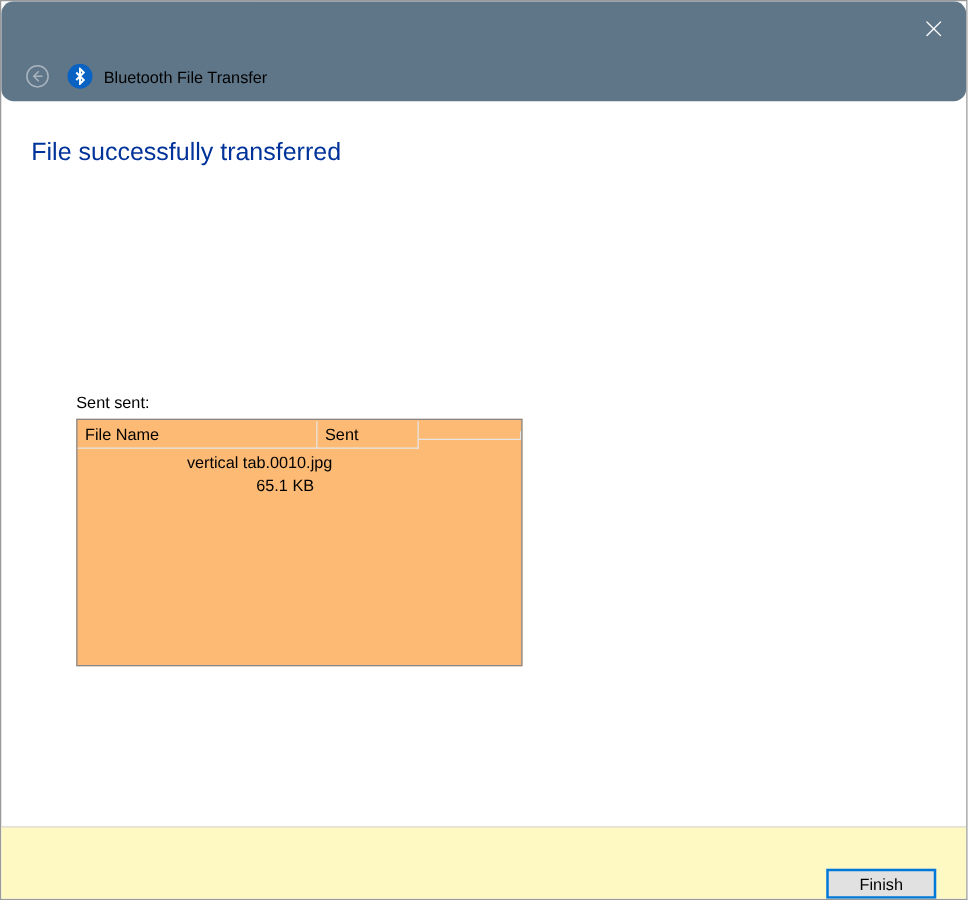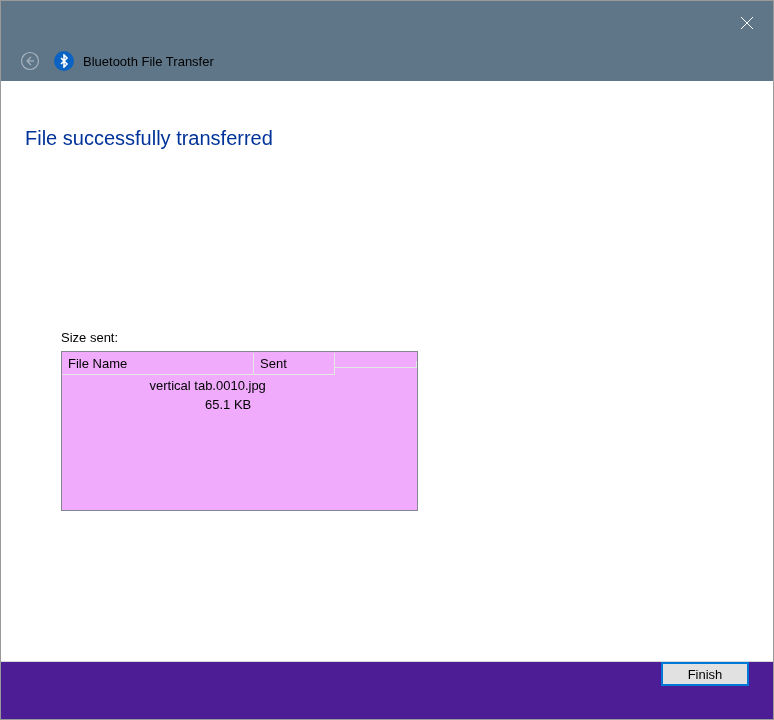--- a/index.html
+++ b/index.html
@@ -13,20 +13,21 @@
       width: 774px;
       height: 720px;
       overflow: hidden;
       border: 1px solid #999;
     }
     .titlebar {
       background: #5f7689;
       height: 80px;
       position: relative;
       color: #fff;
+      border-radius: 10px;
     }
     .titlebar-close {
       position: absolute;
       top: 8px;
       right: 3px;
       width: 46px;
       height: 28px;
       display: flex;
       align-items: center;
       justify-content: center;
@@ -71,21 +72,21 @@
       stroke: #fff;
       stroke-width: 1.6;
       fill: none;
     }
     .titlebar-title {
       color: #000;
       font-size: 13px;
       margin-left: 3px;
     }
     .content {
-      padding: 46px 38px 0 24px;
+      padding: 30px 38px 0 24px;
       height: 580px;
     }
     .page-heading {
       color: #003399;
       font-size: 20px;
       font-weight: 400;
       margin-bottom: 180px;
     }
     .info-block {
       font-size: 13px;
@@ -98,22 +99,22 @@
     }
     .sent-to-label {
       width: 176px;
     }
     .files-sent-label {
       margin-bottom: 6px;
     }
     .files-table-wrap {
       border: 1px solid #828790;
       width: 357px;
-      height: 160px;
-      background: #f0abfc;
+      height: 198px;
+      background: #fdba74;
       overflow: hidden;
     }
     .ft-header {
       display: flex;
       font-size: 13px;
       height: 24px;
       align-items: center;
     }
     .ft-header .col {
       padding: 3px 6px;
@@ -129,24 +130,24 @@
     }
     .ft-row .col {
       padding: 2px 6px;
     }
     .col-name { width: 192px; }
     .col-size { width: 81px; }
     .col-rest { flex: 1; }
     .footer {
       height: 58px;
       border-top: 1px solid #d8d8d8;
-      background: #4c1d95;
+      background: #fef9c3;
       display: flex;
       justify-content: flex-end;
-      align-items: flex-start;
+      align-items: flex-end;
       padding-right: 24px;
     }
     .finish-btn {
       width: 88px;
       height: 24px;
       font-size: 13px;
       font-family: inherit;
       background: #e1e1e1;
       border: 2px solid #0078d7;
       cursor: pointer;
@@ -176,21 +177,21 @@
       </svg>
     </div>
     <span class="titlebar-title">Bluetooth File Transfer</span>
   </div>
 </div>
 
 <div class="content">
   <div class="page-heading">File successfully transferred</div>
 
   <div class="info-block">
-    <div class="files-sent-label">Size sent:</div>
+    <div class="files-sent-label">Sent sent:</div>
 
     <div class="files-table-wrap">
       <div class="ft-header">
         <div class="col col-name">File Name</div>
         <div class="col col-size">Sent</div>
         <div class="col col-rest"></div>
       </div>
       <div class="ft-row">
         <div class="col col-name">vertical tab.0010.jpg</div>
         <div class="col col-size">65.1 KB</div>

